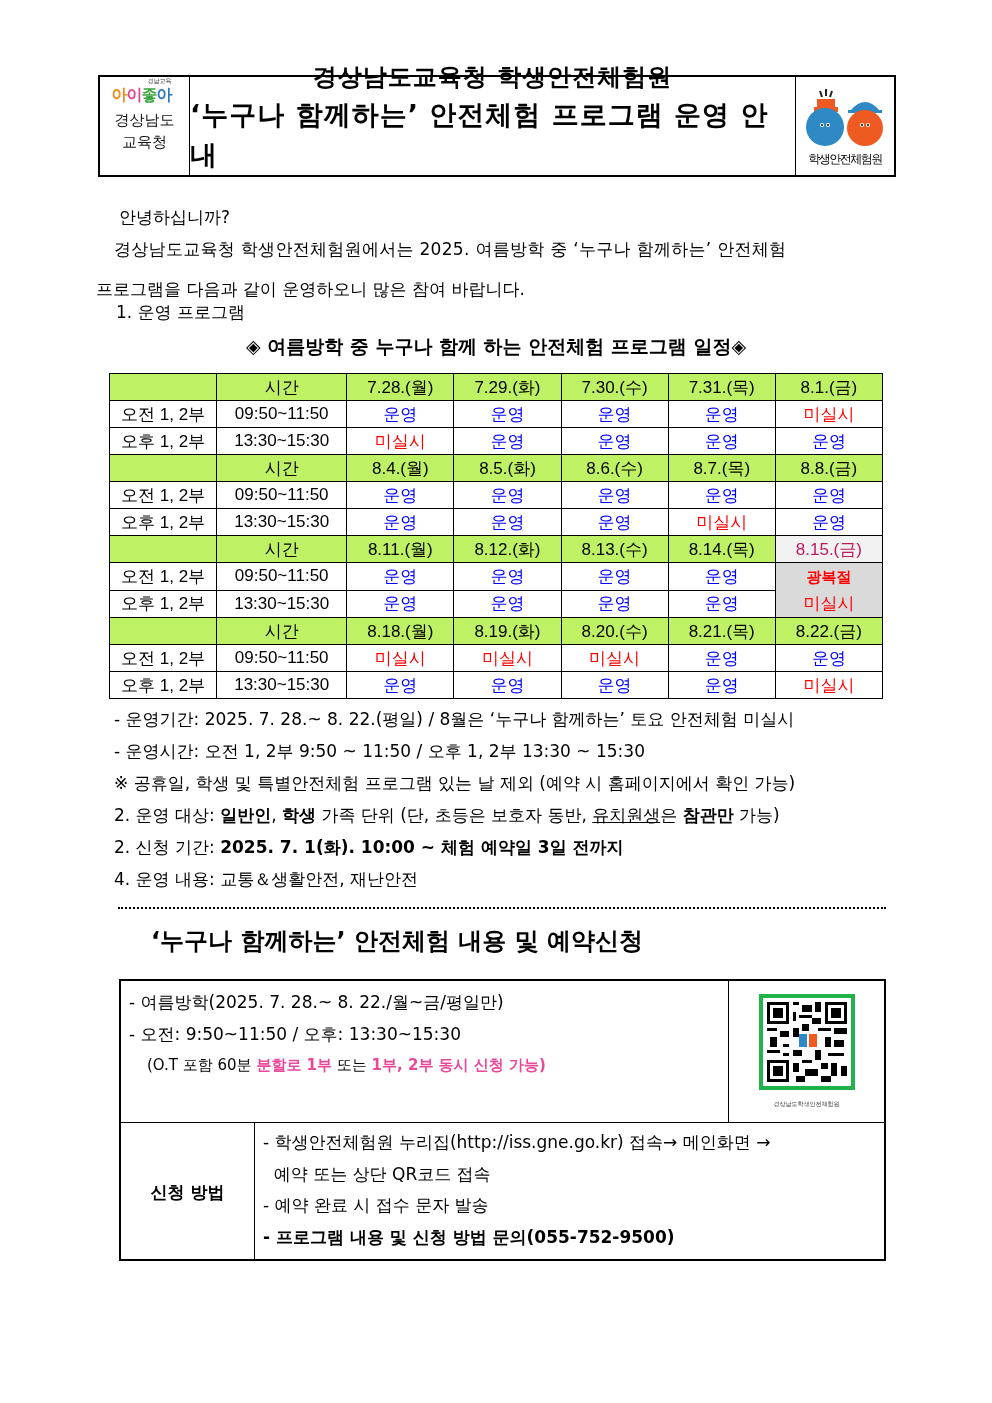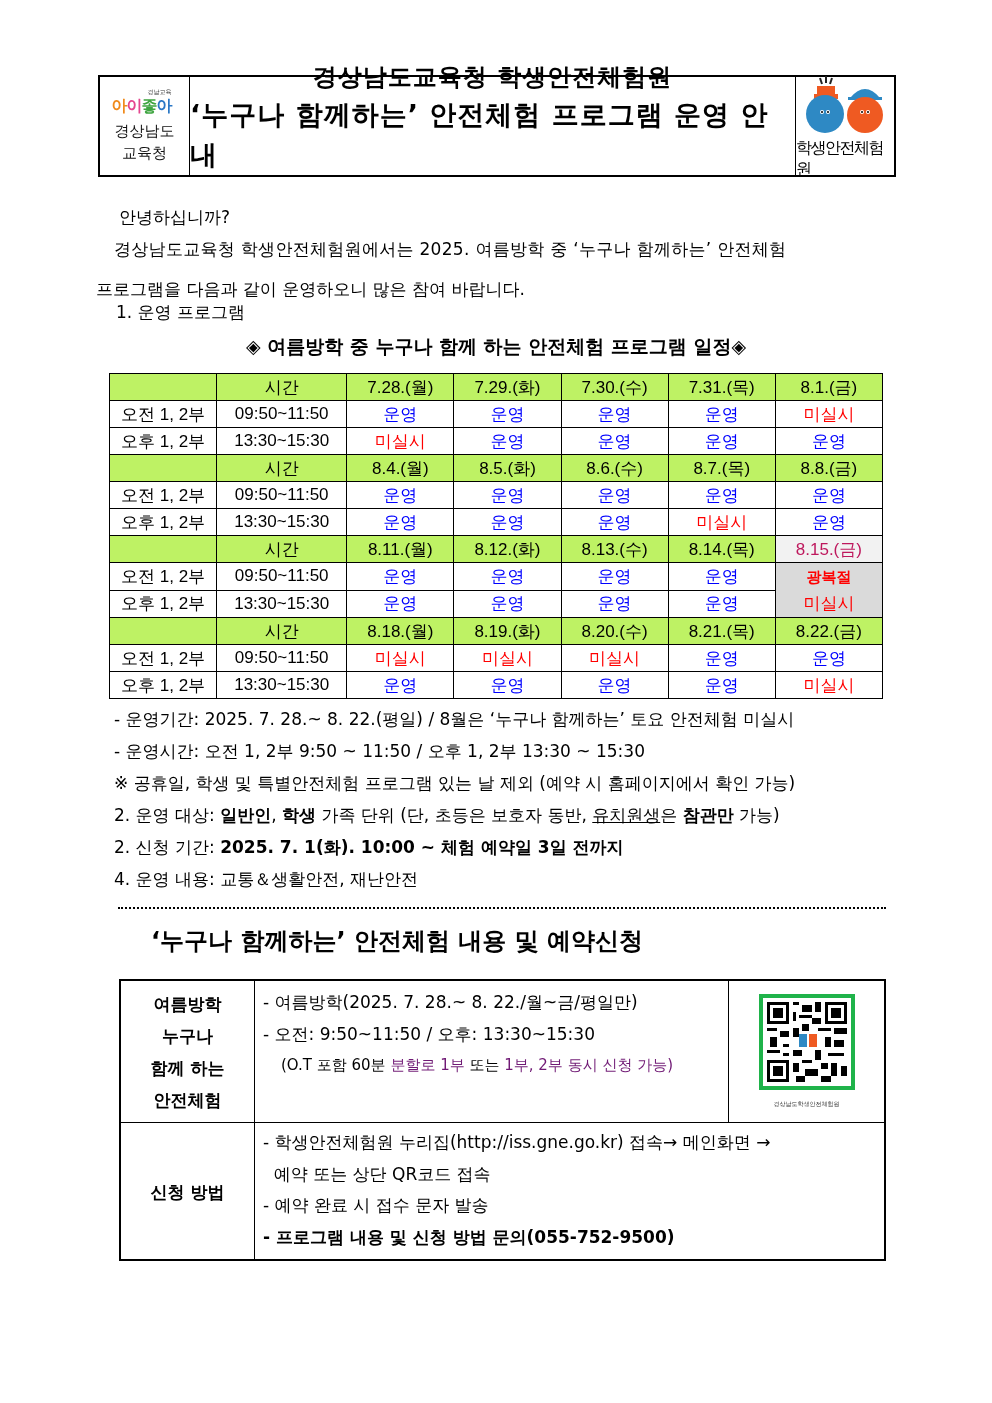--- a/index.html
+++ b/index.html
@@ -5,33 +5,33 @@
   html, body { margin: 0; padding: 0; background: #ffffff; }
   body {
     width: 992px; height: 1403px; position: relative; overflow: hidden;
     font-family: "DejaVu Sans", "Liberation Sans", sans-serif; color: #000;
   }
   
   .header-box {
     position: absolute; left: 98px; top: 75px; width: 798px; height: 102px;
     border: 2px solid #000; box-sizing: border-box; display: flex;
   }
-  .hdr-left { width: 89px; border-right: 1.5px solid #000; display: flex; flex-direction: column; align-items: center; justify-content: center; }
+  .hdr-left { width: 89px; border-right: 1.5px solid #000; display: flex; flex-direction: column; align-items: center; }
   .hdr-left .edu-logo { position: relative; height: 30px; width: 70px; margin-bottom: 2px; }
   .edu-logo .small { position: absolute; right: 8px; top: 0; font-size: 6px; color: #333; }
   .edu-logo .main { position: absolute; left: 2px; top: 8px; font-size: 16px; font-weight: bold; letter-spacing: -1px; }
   .edu-logo .main .o { color: #f08a1c; } .edu-logo .main .p { color: #e4478f; }
   .edu-logo .main .g { color: #3fa540; } .edu-logo .main .b { color: #2b78c6; }
   .hdr-left .org { font-size: 15px; line-height: 22px; text-align: center; color: #111; }
   .hdr-center { flex: 1; display: flex; flex-direction: column; align-items: center; justify-content: flex-end; border-right: 1.5px solid #000; }
   .hdr-center .t1 { font-size: 24px; font-weight: bold; line-height: 36px; letter-spacing: 1px; }
   .hdr-center .t2 { font-size: 27px; font-weight: bold; line-height: 40px; letter-spacing: 1px; }
   .hdr-right { width: 98px; display: flex; flex-direction: column; align-items: center; justify-content: center; }
   .mascots { display: flex; gap: 2px; margin-top: 4px; }
-  .hdr-right .cap { font-size: 16px; letter-spacing: -1.5px; margin-top: 4px; }
+  .hdr-right .cap { font-size: 12px; letter-spacing: -1.5px; margin-top: 4px; }
 
   
   .para { position: absolute; font-size: 17px; line-height: 20px; white-space: nowrap; }
   .sched-title { position: absolute; left: 0; width: 992px; top: 334px; text-align: center; font-size: 19px; font-weight: bold; }
 
   
   table.sched {
     position: absolute; left: 109px; top: 373px; border-collapse: collapse; table-layout: fixed;
     width: 774px; font-family: "Liberation Sans", sans-serif;
   }
@@ -51,21 +51,21 @@
   .dotline { position: absolute; left: 118px; top: 907px; width: 768px; border-top: 2.5px dotted #000; }
   .sec2-title { position: absolute; left: 0; width: 794px; top: 925px; text-align: center; font-size: 24px; font-weight: bold; }
 
   
   .info-box { position: absolute; left: 119px; top: 979px; width: 767px; height: 282px; border: 2px solid #000; box-sizing: border-box; }
   .info-row1 { position: absolute; left: 0; top: 0; width: 100%; height: 141px; border-bottom: 1.5px solid #000; display: flex; }
   .info-row2 { position: absolute; left: 0; top: 142px; width: 100%; height: 138px; display: flex; }
   .lbl { width: 133px; border-right: 1.5px solid #000; display: flex; flex-direction: column; align-items: center; justify-content: center; font-weight: bold; font-size: 17px; line-height: 32px; }
   .content { flex: 1; padding: 6px 0 0 8px; font-size: 17px; line-height: 31.5px; white-space: nowrap; }
   .content .ind { padding-left: 18px; font-size: 15px; }
-  .content .blue { color: #701a75; font-weight: normal; }
+  .content .blue { color: #ec4899; font-weight: bold; }
   .qr-cell { width: 155px; border-left: 1.5px solid #000; display: flex; flex-direction: column; align-items: center; justify-content: center; }
   .qr-frame { width: 96px; height: 96px; border: 4px solid #1fb34a; box-sizing: border-box; padding: 4px; background: #fff; }
   .qr-cap { font-size: 6px; margin-top: 10px; color: #333; }
 </style>
 </head>
 <body>
 
 <div class="header-box">
   <div class="hdr-left">
     <div class="edu-logo">
@@ -245,26 +245,20 @@
 <div class="note" style="top:772px;">※ 공휴일, 학생 및 특별안전체험 프로그램 있는 날 제외 (예약 시 홈페이지에서 확인 가능)</div>
 <div class="note" style="top:804px;"><span>2. 운영 대상: </span><b>일반인</b><span>, </span><b>학생</b><span> 가족 단위 (단, 초등은 보호자 동반, </span><u>유치원생</u><span>은 </span><b>참관만</b><span> 가능)</span></div>
 <div class="note" style="top:836px;"><span>2. 신청 기간: </span><b>2025. 7. 1(화). 10:00 ~ 체험 예약일 3일 전까지</b></div>
 <div class="note" style="top:868px;">4. 운영 내용: 교통＆생활안전, 재난안전</div>
 
 <div class="dotline"></div>
 <div class="sec2-title">‘누구나 함께하는’ 안전체험 내용 및 예약신청</div>
 
 <div class="info-box">
   <div class="info-row1">
-    <div class="lbl">
-      <span>여름방학</span>
-      <span>누구나</span>
-      <span>함께 하는</span>
-      <span>안전체험</span>
-    </div>
     <div class="content">
       <div>- 여름방학(2025. 7. 28.~ 8. 22./월~금/평일만)</div>
       <div>- 오전: 9:50~11:50 / 오후: 13:30~15:30</div>
       <div class="ind"><span>(O.T 포함 60분 </span><span class="blue">분할로 1부</span><span> 또는 </span><span class="blue">1부, 2부 동시 신청 가능)</span></div>
     </div>
     <div class="qr-cell">
       <div class="qr-frame">
         <svg width="80" height="80" viewBox="0 0 25 25" shape-rendering="crispEdges">
           <rect width="25" height="25" fill="#fff"></rect>
           <g fill="#000">

